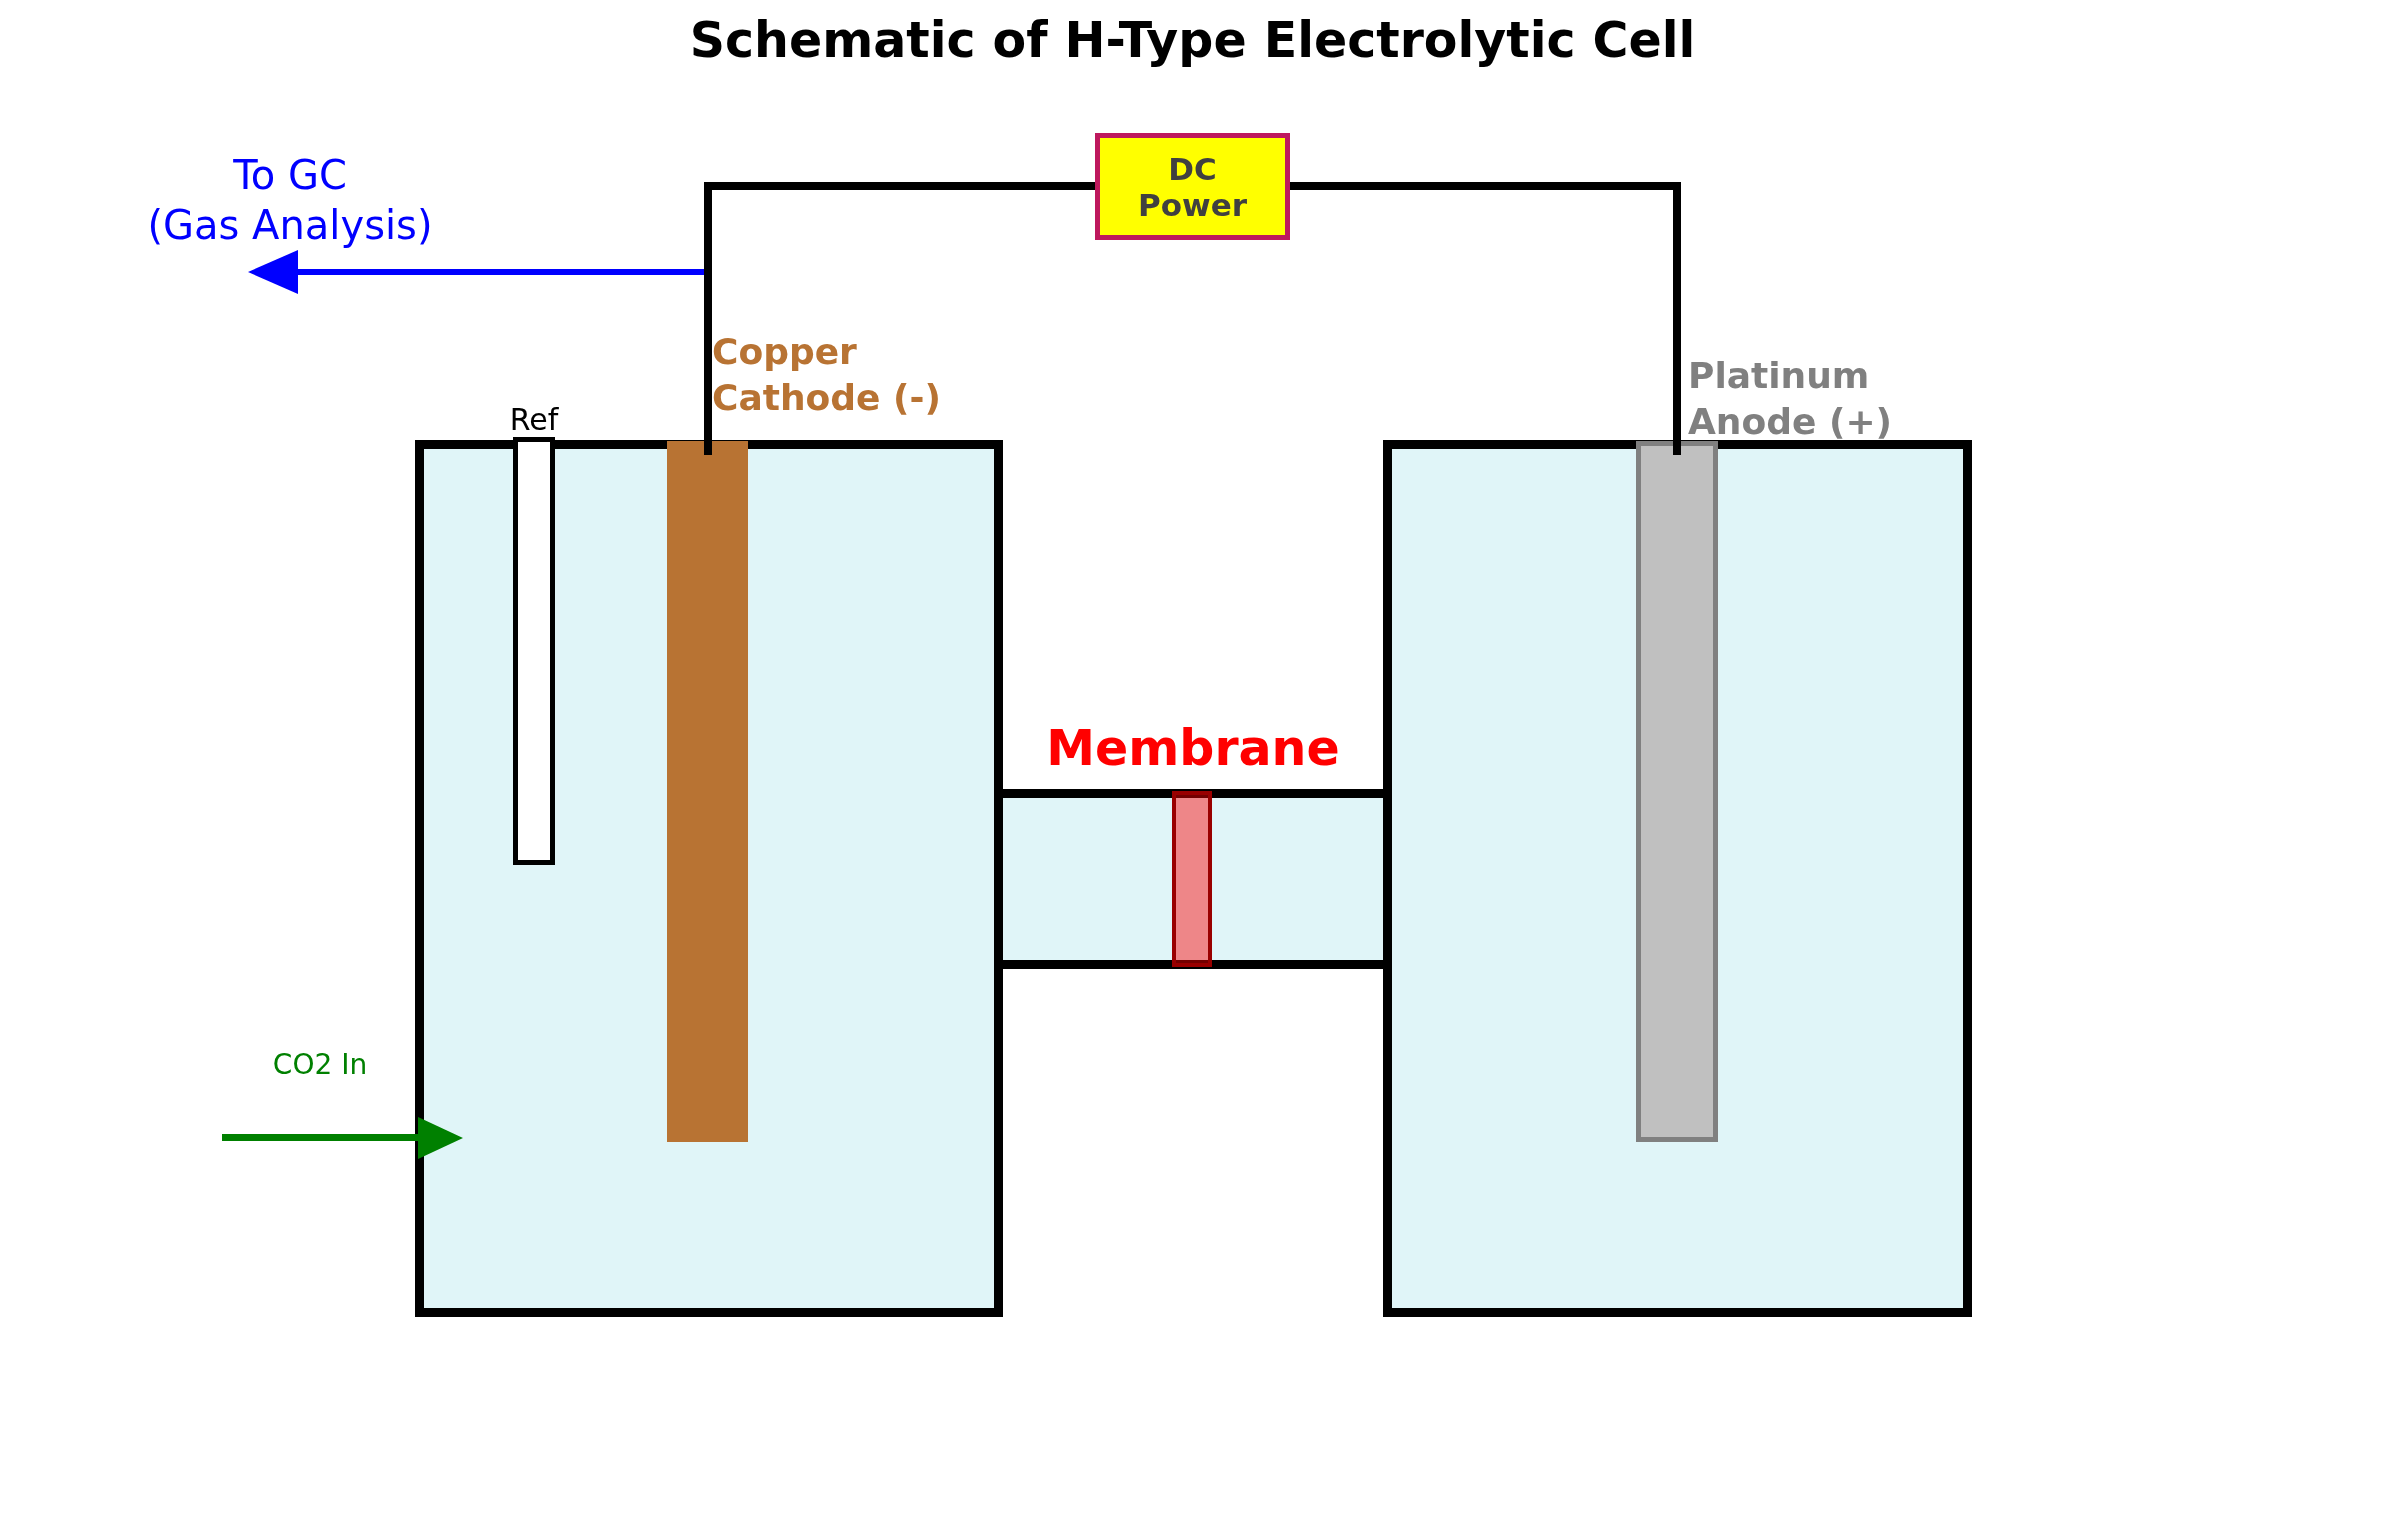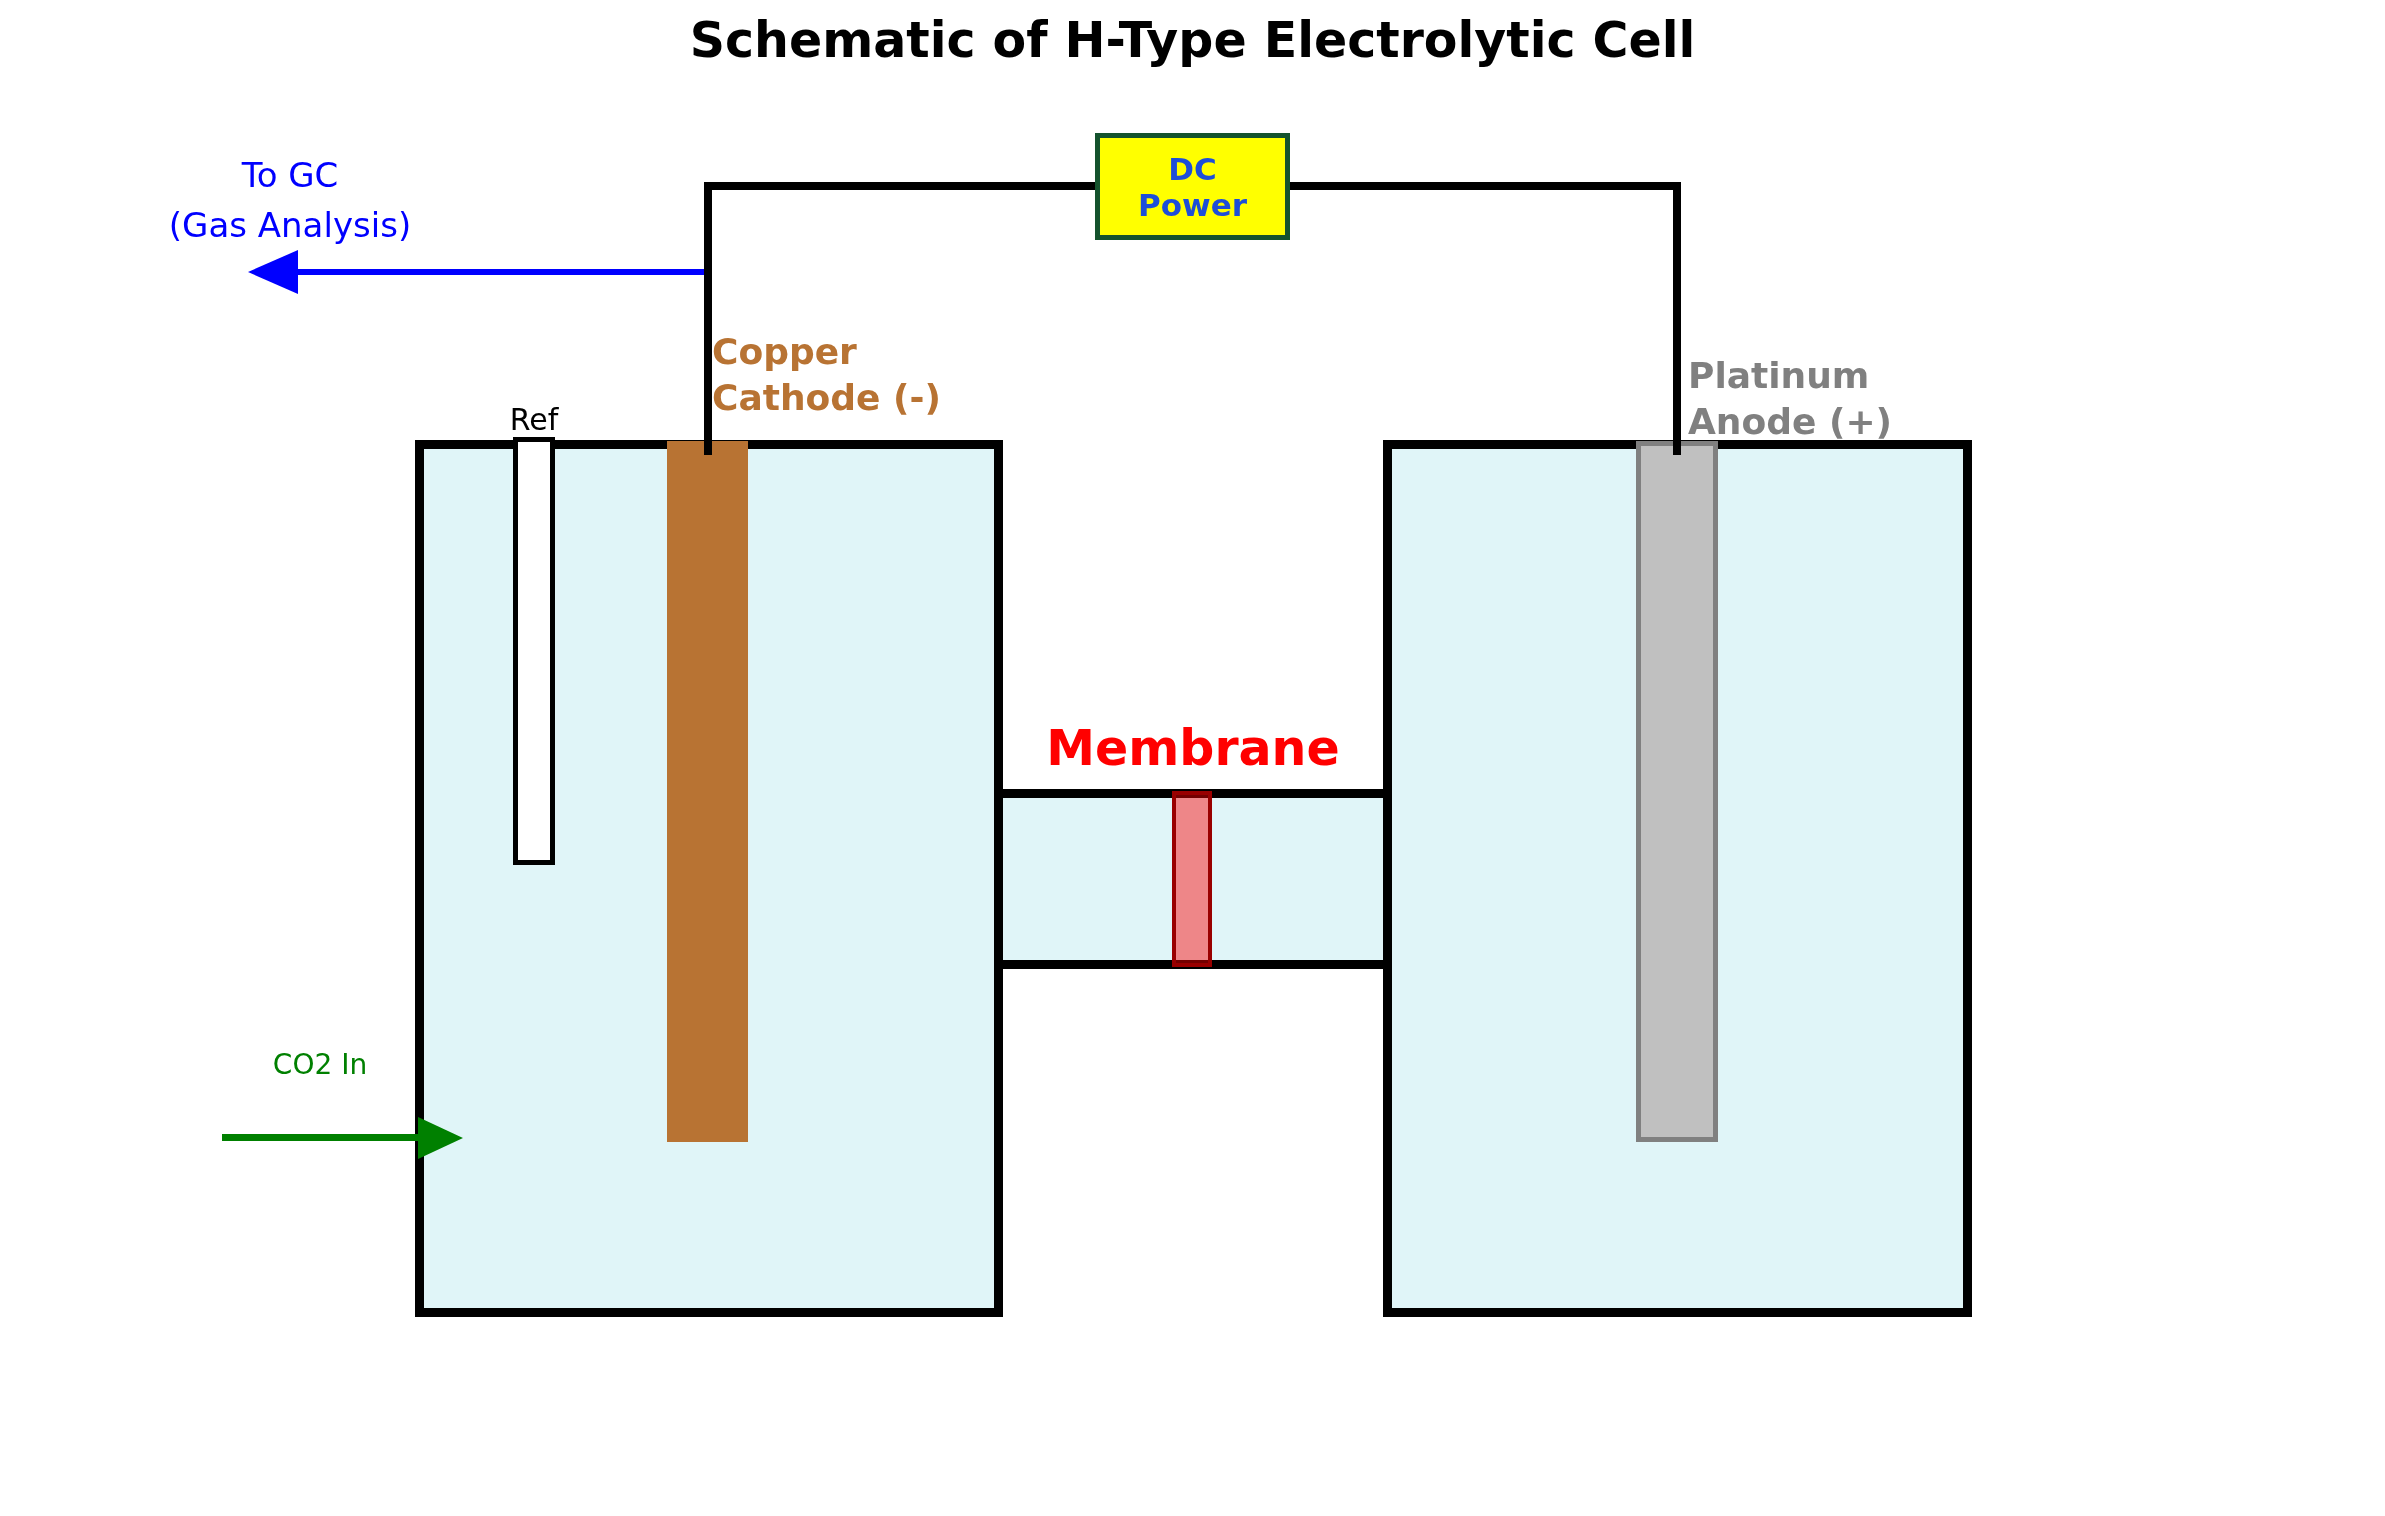--- a/index.html
+++ b/index.html
@@ -28,23 +28,23 @@
     font-size:49px;font-weight:bold;color:#000;}
 
   
   .wire{background:var(--wire);z-index:6;}
   .wire-h{left:704px;top:182px;width:977px;height:8px;}
   .wire-left-v{left:704px;top:182px;width:8px;height:273px;}
   .wire-right-v{left:1673px;top:182px;width:8px;height:273px;}
 
   
   .dc-box{left:1095px;top:133px;width:195px;height:107px;
-    background:var(--dc-box-fill);border:5px solid #14532d;z-index:7;
+    background:var(--dc-box-fill);border:5px solid #be185d;z-index:7;
     display:flex;flex-direction:column;align-items:center;justify-content:center;
-    font-size:31px;font-weight:bold;color:#1d4ed8;line-height:36px;text-align:center;}
+    font-size:31px;font-weight:bold;color:#404040;line-height:36px;text-align:center;}
 
   
   .vessel{background:var(--electrolyte);border:9px solid var(--vessel-border);z-index:1;}
   .vessel-left{left:415px;top:440px;width:588px;height:877px;}
   .vessel-right{left:1383px;top:440px;width:589px;height:877px;}
 
   
   .bridge{left:1003px;top:789px;width:380px;height:180px;background:var(--electrolyte);
     border-top:9px solid var(--vessel-border);border-bottom:9px solid var(--vessel-border);z-index:2;}
 
@@ -66,21 +66,21 @@
   .cathode-label{left:712px;top:329px;color:var(--copper);}
   .anode-label{left:1688px;top:329px;color:var(--platinum-border);margin-top:24px;}
   .ref-label{left:484px;top:374px;width:100px;text-align:center;font-size:30px;color:#000;z-index:9;margin-top:28px;}
 
   
   .gc-arrow-shaft{left:296px;top:269px;width:412px;height:6px;background:var(--gc-arrow);z-index:5;}
   .gc-arrow-head{left:248px;top:250px;width:0;height:0;z-index:5;
     border-top:22px solid transparent;border-bottom:22px solid transparent;
     border-right:50px solid var(--gc-arrow);}
   .gc-label{left:115px;top:150px;width:350px;text-align:center;
-    font-size:34px;line-height:50px;color:var(--gc-arrow);z-index:9;}
+    font-size:40px;line-height:50px;color:var(--gc-arrow);z-index:9;}
 
   
   .co2-arrow-shaft{left:222px;top:1134px;width:200px;height:7px;background:var(--co2-arrow);z-index:5;}
   .co2-arrow-head{left:418px;top:1117px;width:0;height:0;z-index:5;
     border-top:21px solid transparent;border-bottom:21px solid transparent;
     border-left:45px solid var(--co2-arrow);}
   .co2-label{left:170px;top:1048px;width:300px;text-align:center;
     font-size:28px;color:var(--co2-arrow);z-index:9;}
 </style>
 </head>

